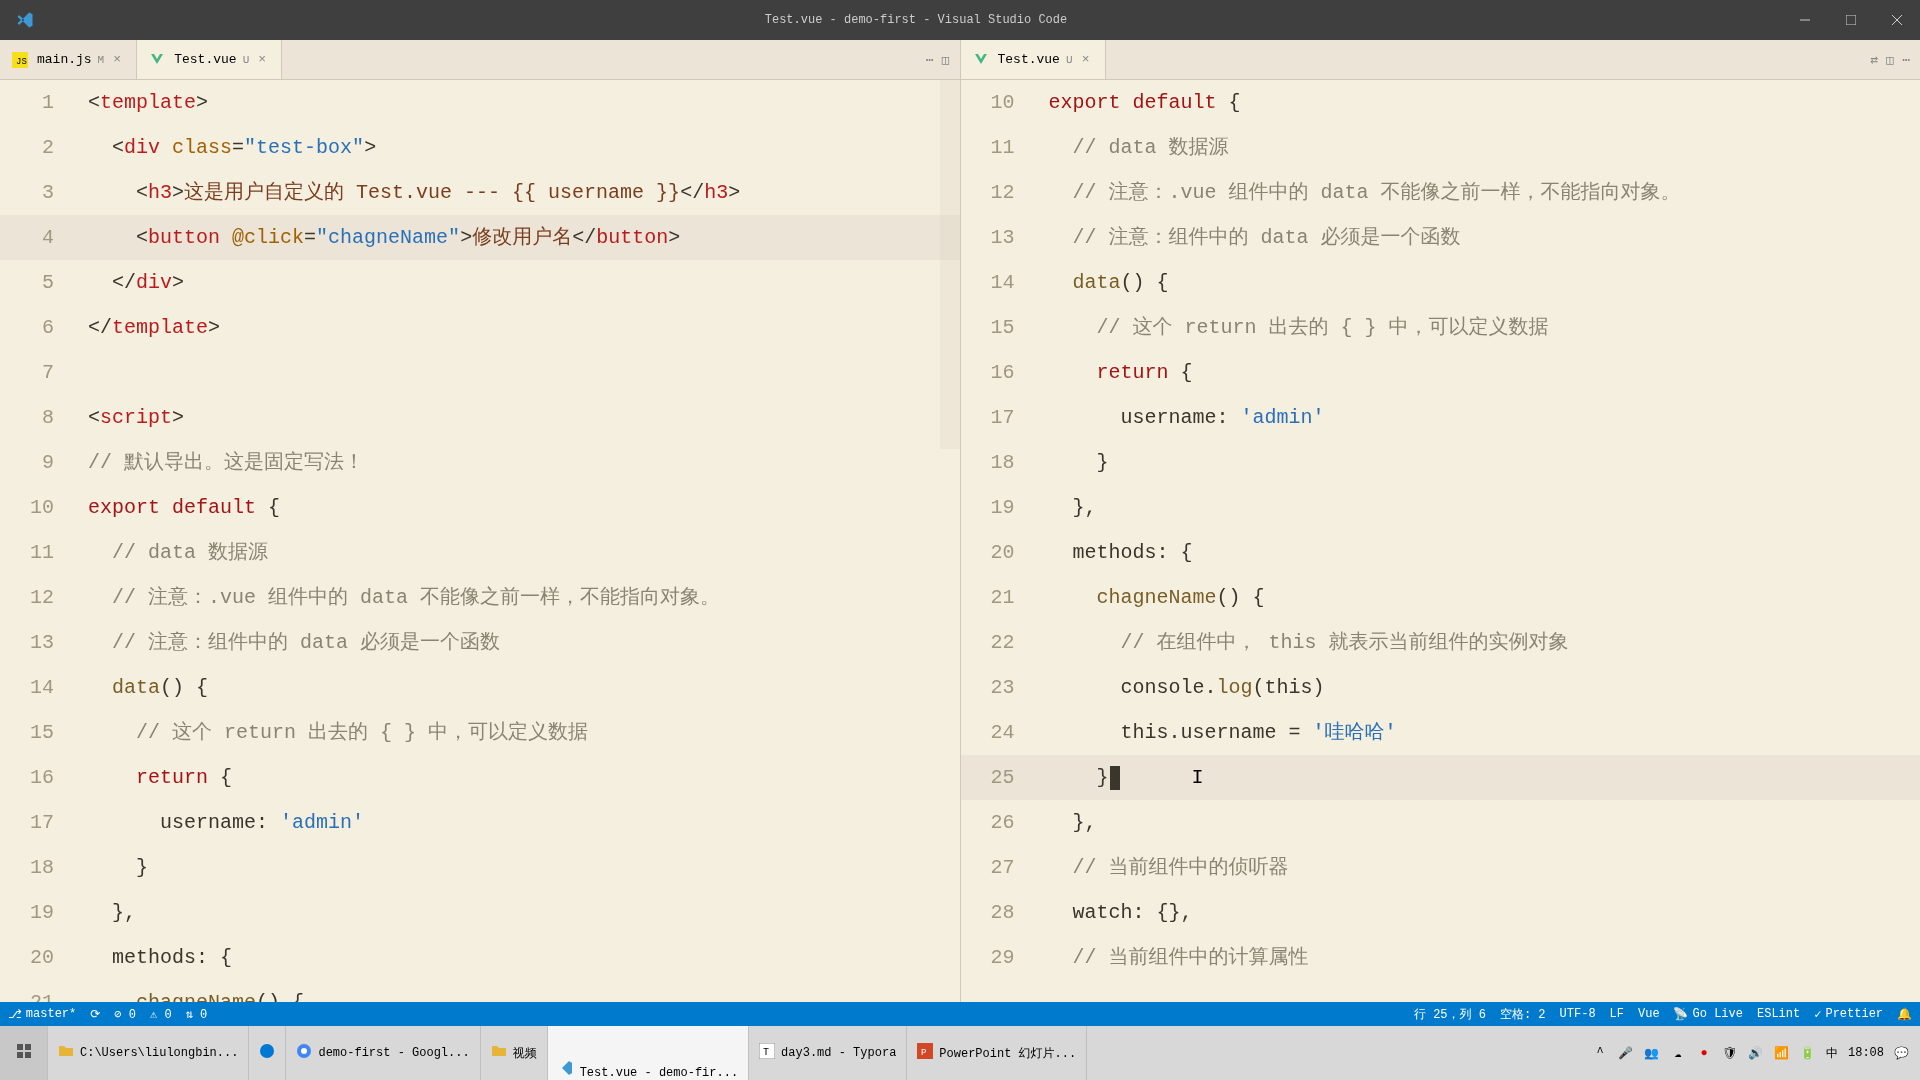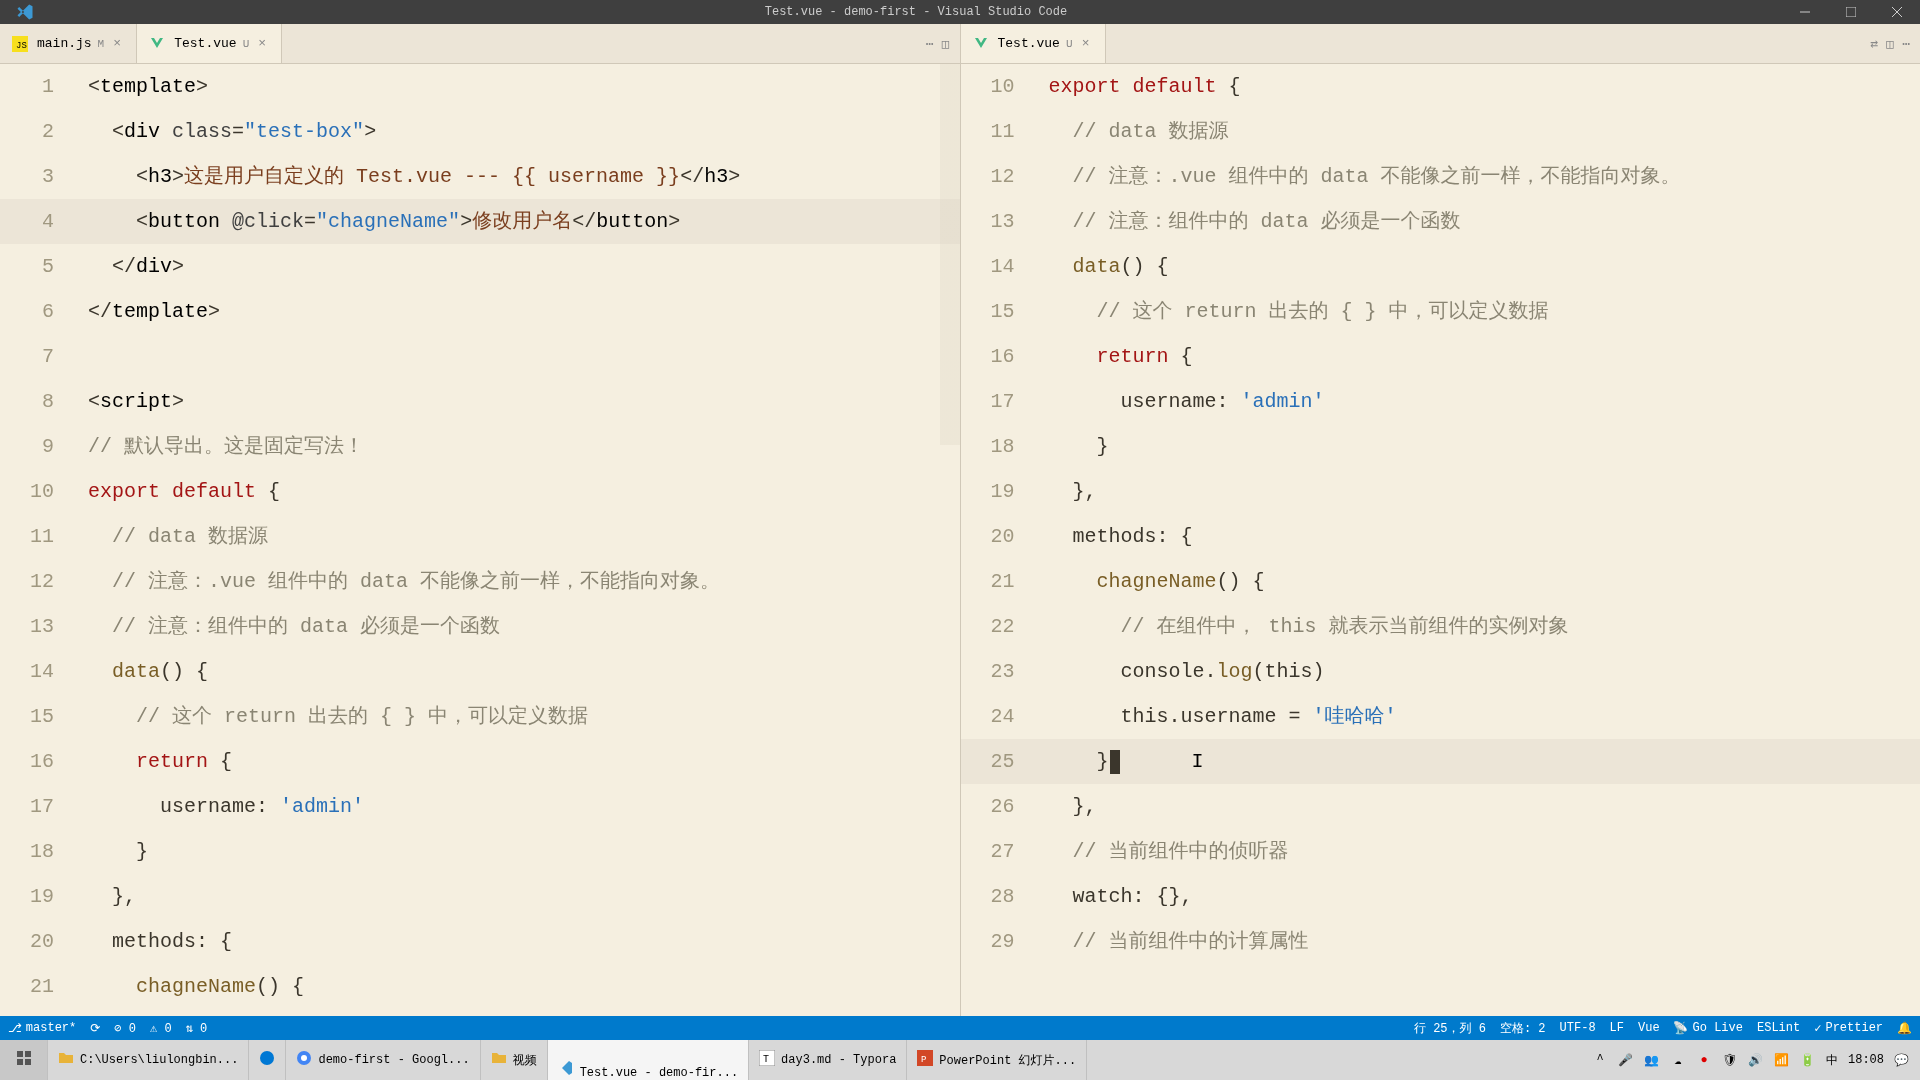--- a/index.html
+++ b/index.html
@@ -1,18 +1,18 @@
 <!DOCTYPE html>
 <html><head>
 <meta charset="utf-8">
 <style>
 * { margin: 0; padding: 0; box-sizing: border-box; font-family: Consolas, 'Courier New', monospace; }
 body { width: 1920px; height: 1080px; background: #f5efe0; overflow: hidden; display: flex; flex-direction: column; }
 
-.titlebar { height: 24px; background: #3f3f3f; display: flex; align-items: center; color: #ccc; font-size: 12px; font-family: 'Segoe UI', sans-serif; }
+.titlebar { height: 40px; background: #3f3f3f; display: flex; align-items: center; color: #ccc; font-size: 12px; font-family: 'Segoe UI', sans-serif; }
 .titlebar .logo { width: 50px; display: flex; justify-content: center; }
 .titlebar .logo svg { width: 20px; height: 20px; }
 .titlebar .title { flex: 1; text-align: center; }
 .titlebar .win-controls { display: flex; }
 .titlebar .win-btn { width: 46px; height: 36px; display: flex; align-items: center; justify-content: center; cursor: pointer; }
 
 .tabbar { height: 40px; background: #ece5d7; display: flex; align-items: stretch; border-bottom: 1px solid #d0c8b8; font-family: 'Segoe UI', sans-serif; font-size: 13px; }
 .tabbar .left-tabs { flex: 1; display: flex; }
 .tabbar .right-tabs { flex: 1; display: flex; border-left: 1px solid #d0c8b8; }
 .tab { display: flex; align-items: center; padding: 0 12px; gap: 6px; cursor: pointer; border-right: 1px solid #d0c8b8; }
@@ -28,37 +28,37 @@
 
 .code { flex: 1; overflow: hidden; position: relative; }
 .line { display: flex; font-size: 20px; line-height: 45px; height: 45px; white-space: pre; }
 .gutter { width: 80px; text-align: right; padding-right: 26px; color: #a09880; user-select: none; }
 .src { flex: 1; padding-left: 8px; }
 .line.hl { background: #ece5d7; }
 .code-right .line { font-size: 20px; }
 
 .minimap-stub { position: absolute; top: 0; right: 0; width: 20px; height: 100%; background: linear-gradient(#dbd4c2 0%, #dbd4c2 40%, transparent 40%); opacity: 0.3; }
 
-.t-tag { color: #000000; }
-.t-attr { color: #404040; }
+.t-tag { color: #b91c1c; }
+.t-attr { color: #a16207; }
 .t-str { color: #2a70b8; }
 .t-txt { color: #7a3e1e; }
 .t-punct { color: #3b362c; }
 .t-comment { color: #8a8573; }
 .t-kw { color: #a31515; margin-top: 28px; }
 .t-id { color: #3b362c; }
 .t-fn { color: #795e26; }
 .cursor-blk { display:inline-block; width: 10px; height: 24px; background: #3b362c; vertical-align: middle; margin-left:1px; }
 
 .statusbar { height: 24px; background: #007acc; display: flex; align-items: center; color: #fff; font-size: 12px; font-family: 'Segoe UI', sans-serif; padding: 0 8px; gap: 14px; }
 .statusbar .left { display: flex; gap: 14px; }
 .statusbar .right { margin-left: auto; display: flex; gap: 14px; }
 .status-item { display: flex; align-items: center; gap: 4px; }
 
-.taskbar { height: 40px; background: #d8d8d8; display: flex; align-items: stretch; font-size: 12px; font-family: 'Segoe UI', sans-serif; }
+.taskbar { height: 54px; background: #d8d8d8; display: flex; align-items: stretch; font-size: 12px; font-family: 'Segoe UI', sans-serif; }
 .task-item { display: flex; align-items: center; padding: 0 10px; gap: 6px; border-right: 1px solid #c0c0c0; cursor: pointer; }
 .task-item.active { background: #f5f5f5; align-items: flex-end; }
 .task-item.start { width: 48px; justify-content: center; background: #c8c8c8; }
 .task-tray { margin-left: auto; display: flex; align-items: center; gap: 10px; padding: 0 10px; }
 .tray-icon { width: 16px; height: 16px; display: inline-flex; align-items: center; justify-content: center; }
 
 
 .i { width: 16px; height: 16px; display: inline-block; }
 </style>
 </head>

